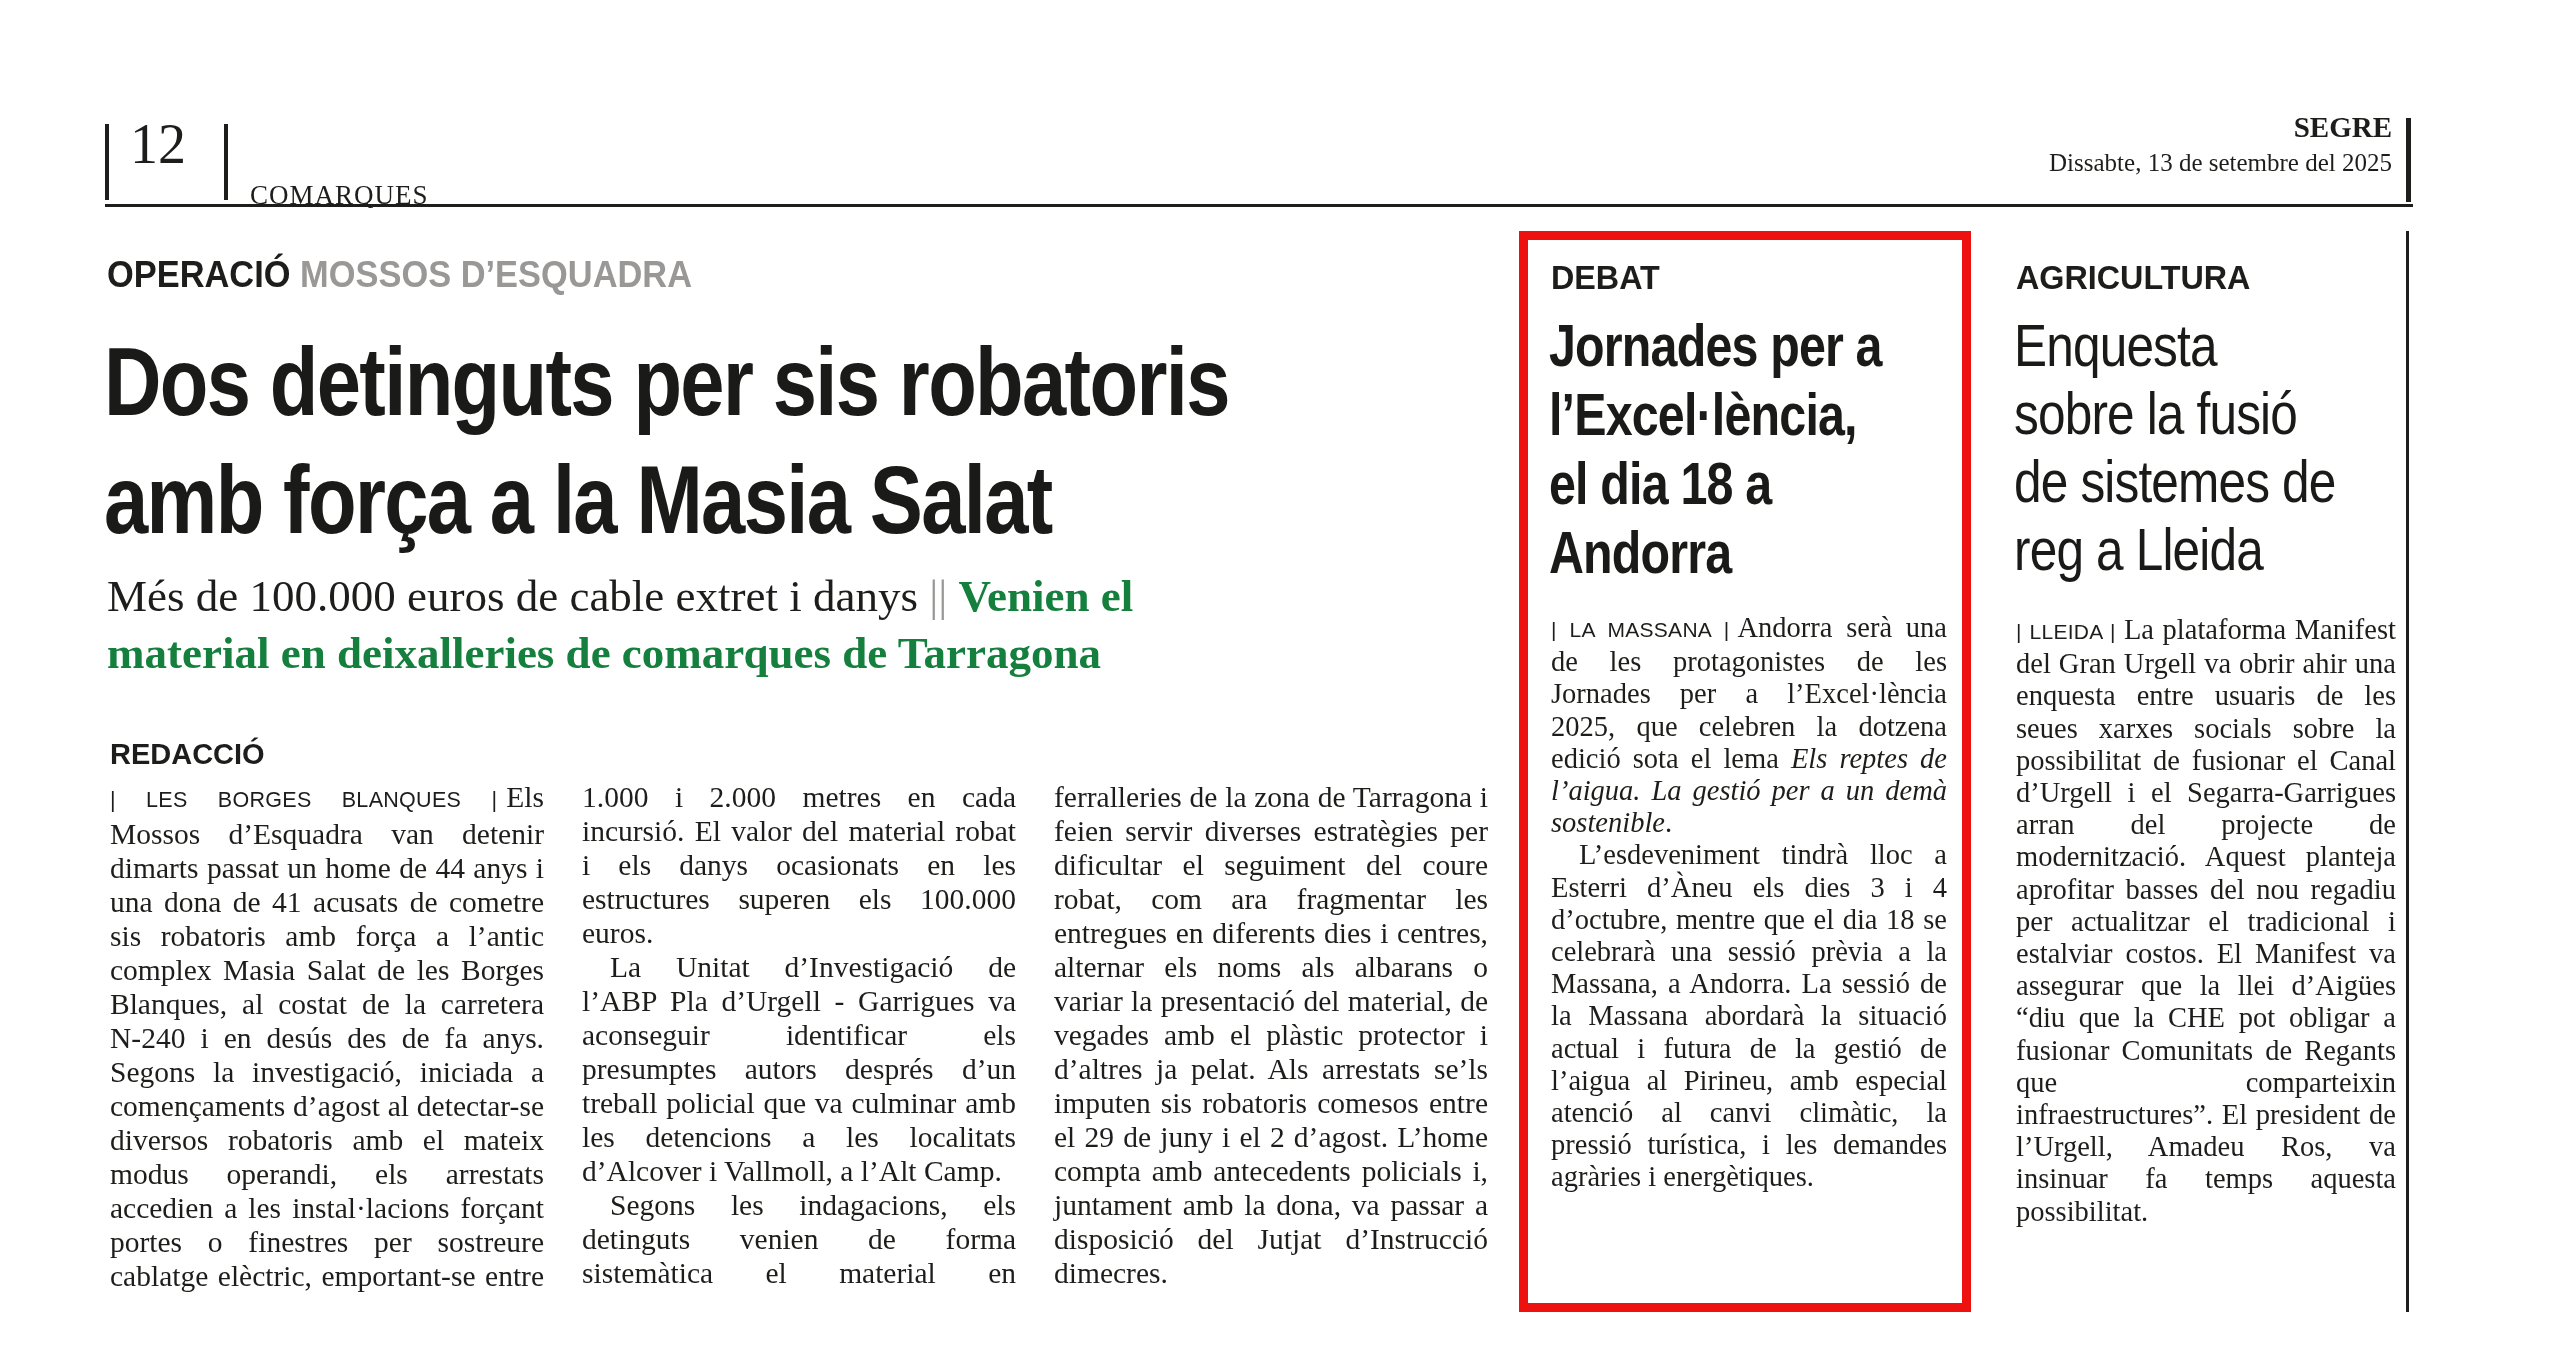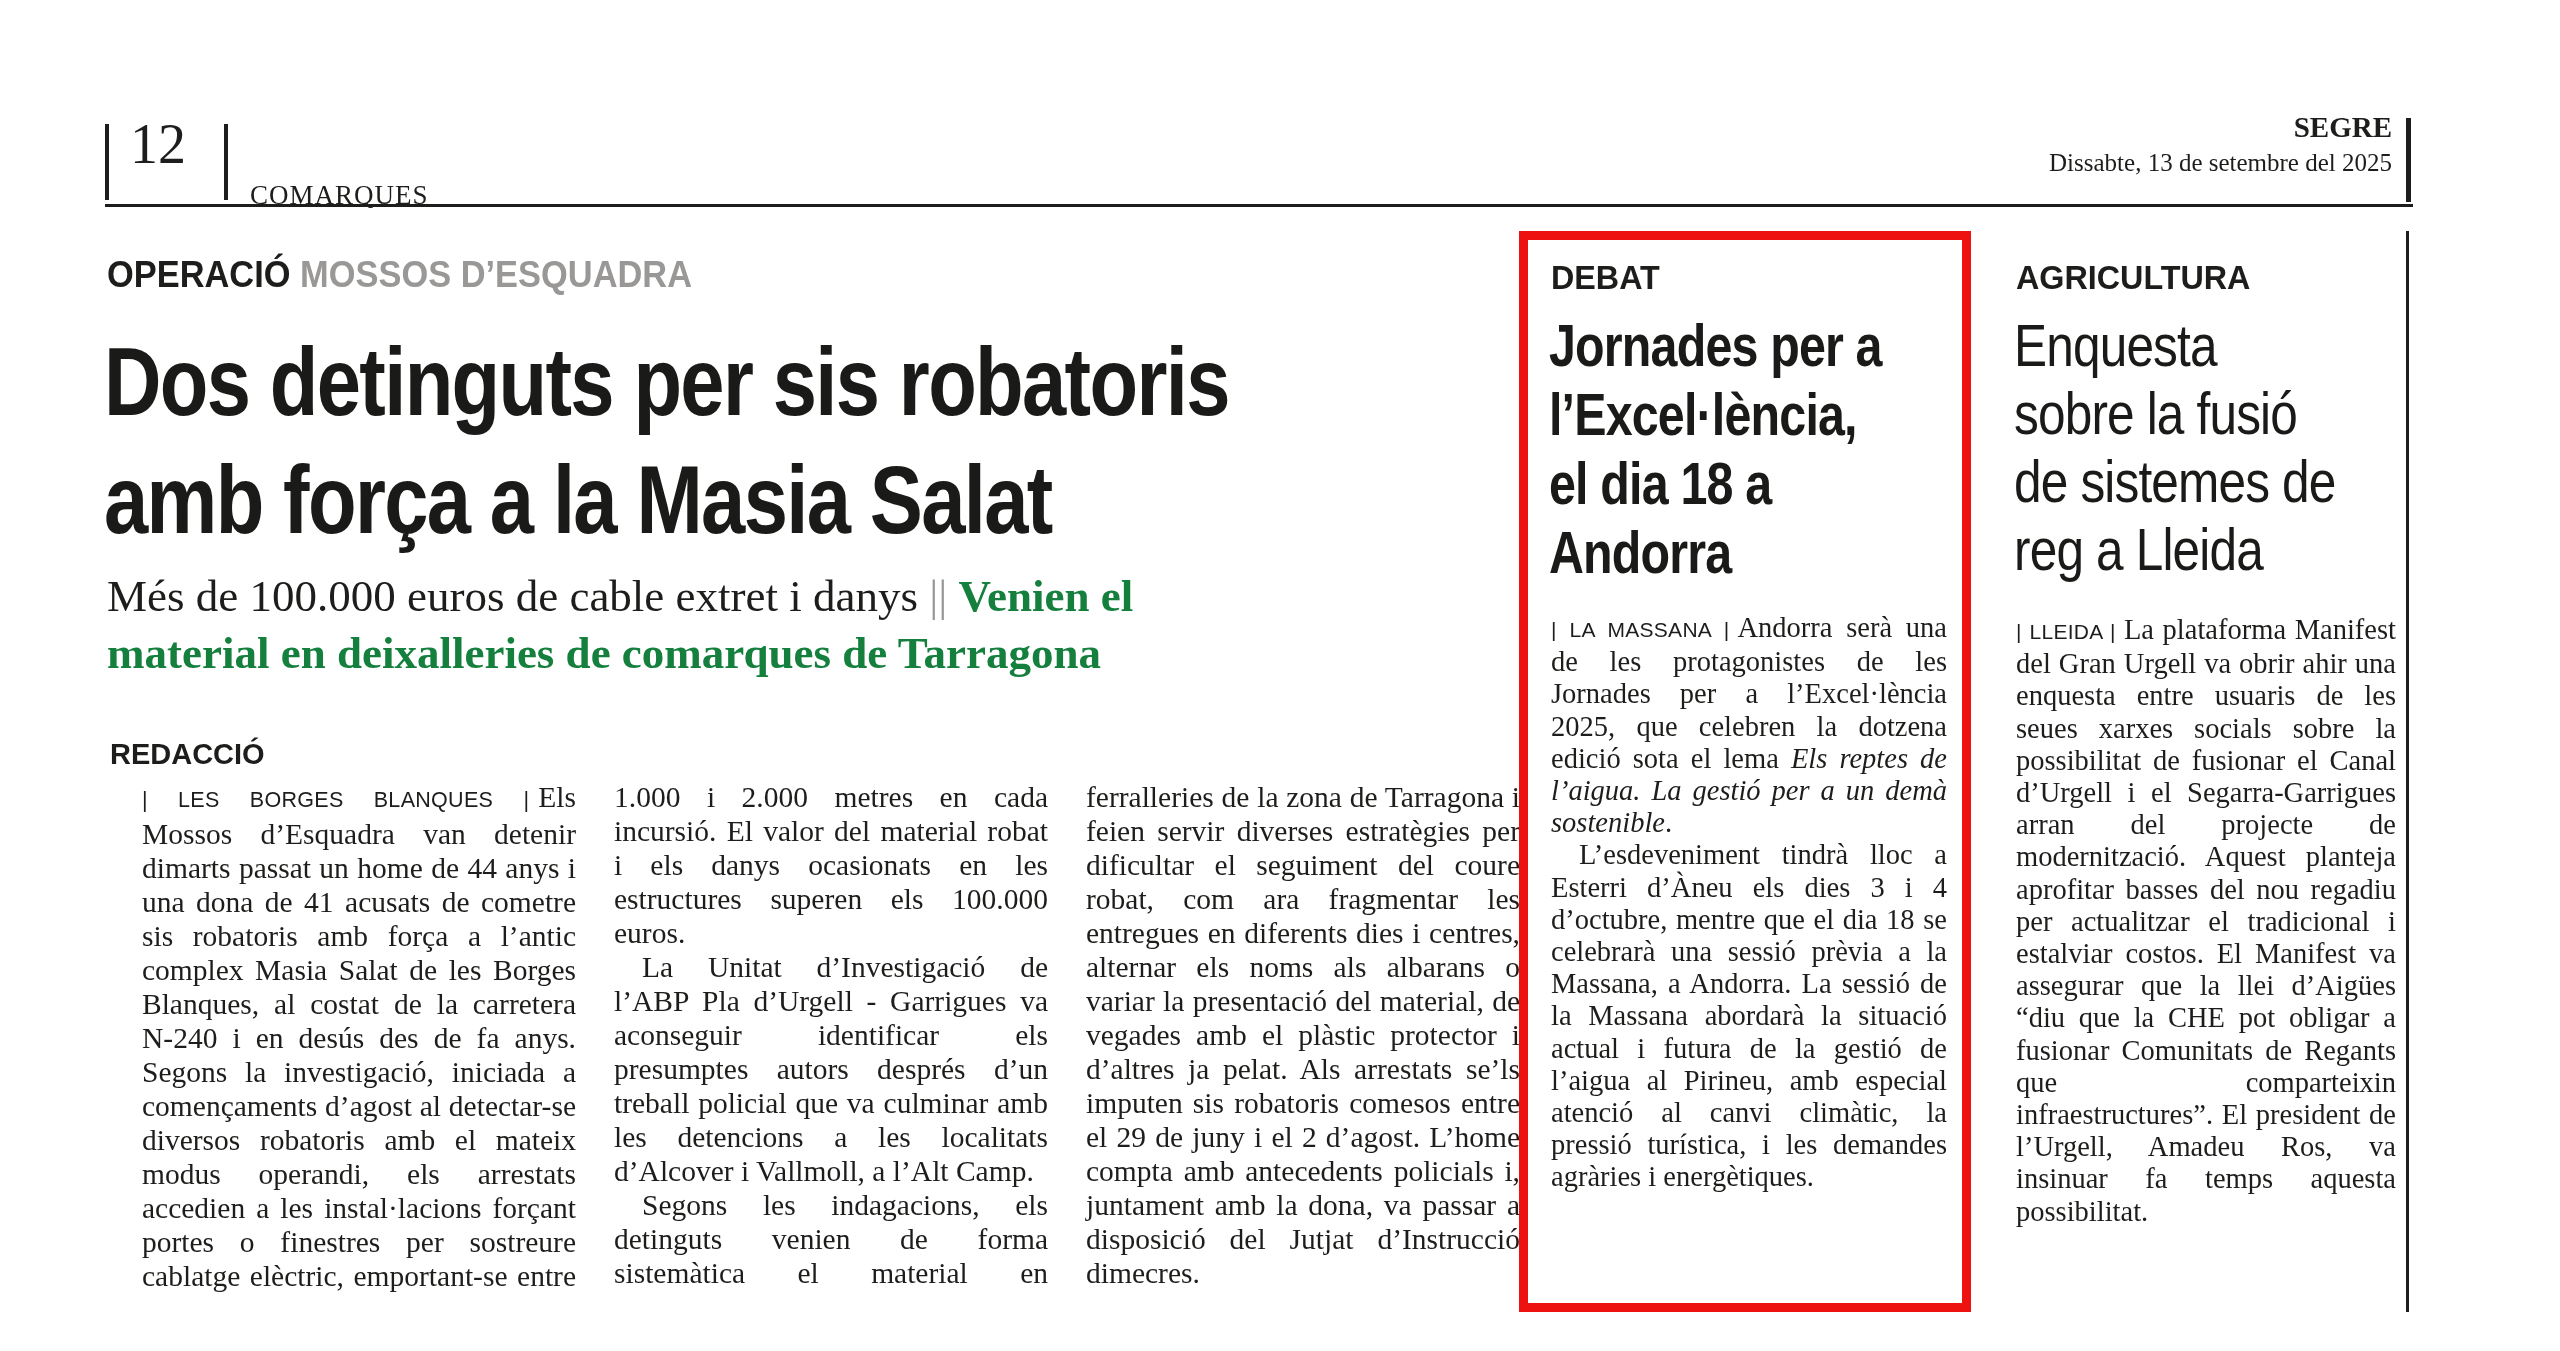--- a/index.html
+++ b/index.html
@@ -25,21 +25,21 @@
   .main-headline{left:104px;top:296px;color:#1a1a18;margin-top:27px;}
   .main-headline .hl{font-family:"Liberation Sans",sans-serif;font-weight:700;
                      font-size:97px;letter-spacing:-2px;height:118px;line-height:118px;
                      transform:scaleX(0.82);}
   .subhead{left:107px;top:568px;font-size:45px;line-height:57px;}
   .subhead .gray{color:#15803d;font-weight:700;}
   .subhead .sep{color:#999897;font-weight:400;}
   .byline{left:110px;top:738px;font-size:29px;font-weight:700;}
   .main-body{left:110px;top:780px;width:1378px;height:552px;overflow:hidden;
              column-count:3;column-gap:38px;
-             font-size:29.5px;line-height:34px;text-align:justify;margin-left:32px;}
+             font-size:29.5px;line-height:34px;text-align:justify;}
   .main-body p{margin:0;}
   .main-body p.indent{text-indent:28px;}
   .loc-tag{font-family:"Liberation Sans",sans-serif;font-size:21.5px;
            letter-spacing:0.3px;margin-right:9px;}
 
   
   .red-box{left:1519px;top:231px;width:452px;height:1081px;
            border:9px solid #ed120f;box-sizing:border-box;background:transparent;}
   .side-kicker{font-size:34px;font-weight:700;transform:scaleX(0.95);}
   .debat-kicker{left:1551px;top:258px;}

